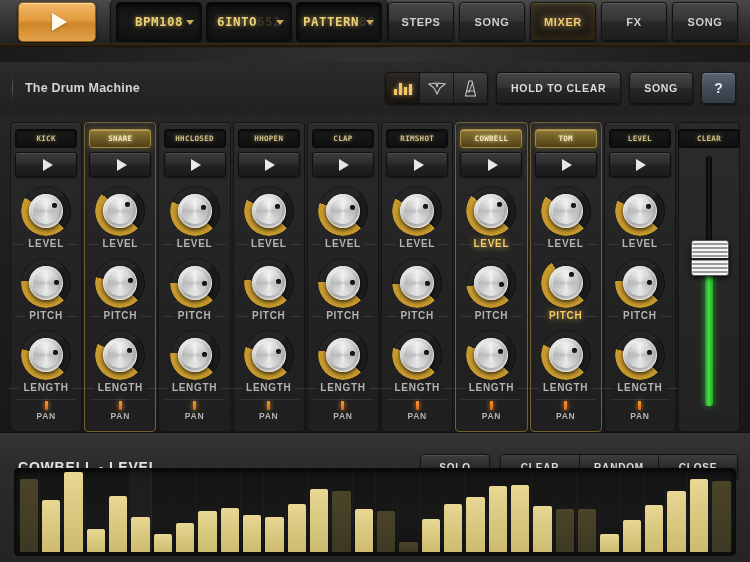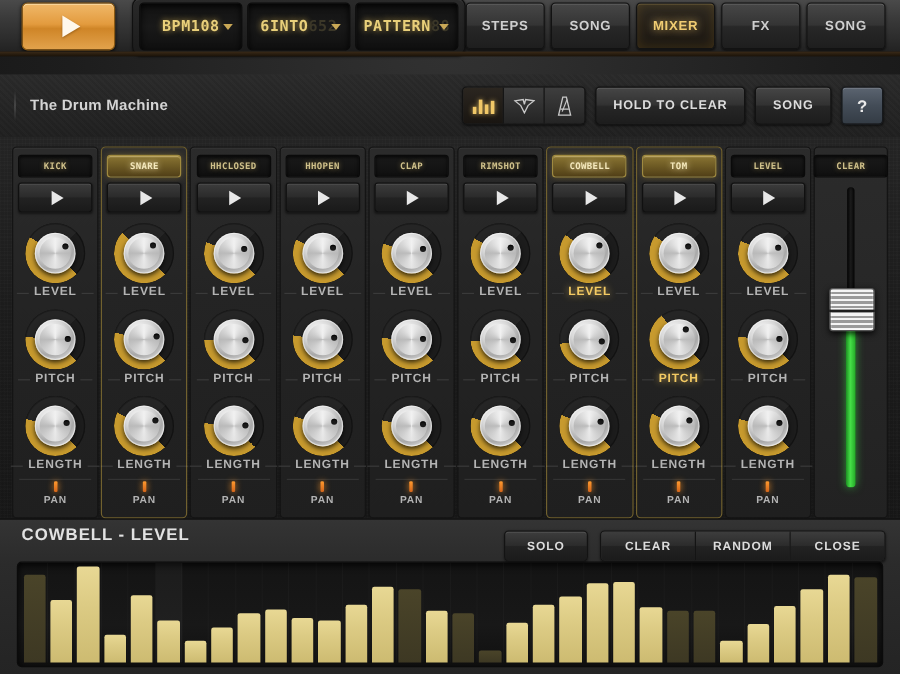--- a/index.html
+++ b/index.html
@@ -341,22 +341,22 @@
   }
 
   
   .bottom {
     position: absolute; left: 0; top: 432px;
     width: 750px; height: 130px;
     background: linear-gradient(180deg, #343434 0%, #2b2b2b 28%, #242424 100%);
     border-top: 1px solid #111;
   }
   .bottom-head {
-    height: 36px; display: flex; 
-    padding: 4px 12px 0 18px;
+    height: 36px; display: flex; align-items: center;
+    padding: 16px 12px 0 18px;
   }
   .bottom-title {
     color: #e2e2e2; font-size: 14px; font-weight: bold; letter-spacing: .8px;
   }
   .bottom-btns { margin-left: auto; display: flex; align-items: center; gap: 10px; }
   .solo-btn {
     width: 68px; height: 24px; border-radius: 4px;
     background: linear-gradient(180deg, #3d3d3d 0%, #2c2c2c 48%, #222 52%, #1b1b1b 100%);
     border: 1px solid #131313;
     box-shadow: inset 0 1px 0 rgba(255,255,255,.11), 0 1px 2px rgba(0,0,0,.55);

